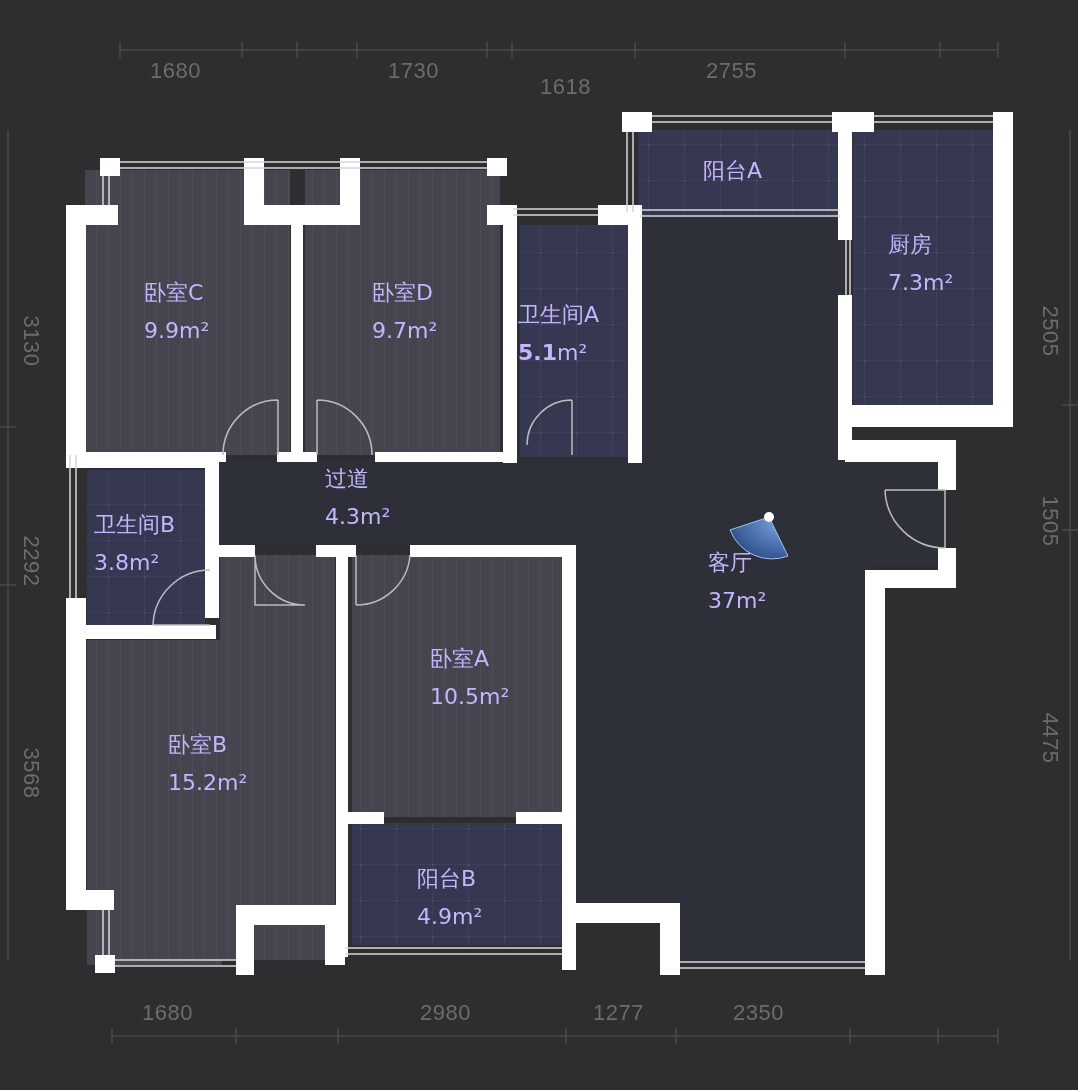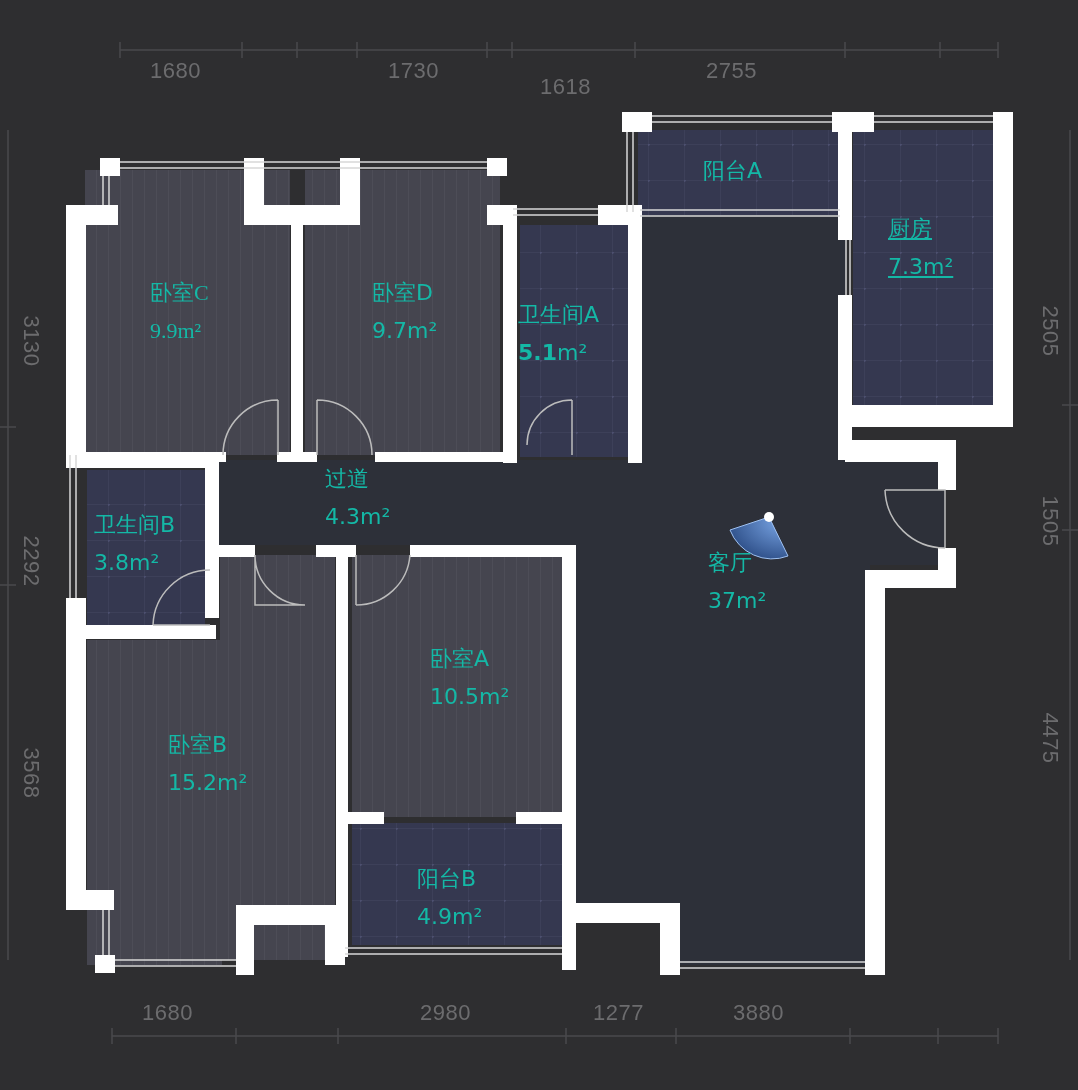--- a/index.html
+++ b/index.html
@@ -2,21 +2,21 @@
 <html><head>
 <meta charset="utf-8">
 <style>
   html,body{margin:0;padding:0;background:#2e2e30;}
   body{width:1078px;height:1090px;position:relative;overflow:hidden;font-family:"DejaVu Sans","Liberation Sans",sans-serif;}
   #plan{position:absolute;left:0;top:0;width:1078px;height:1090px;}
   .dim{position:absolute;color:#6c6c6e;font-size:22px;font-family:"Liberation Sans","DejaVu Sans",sans-serif;letter-spacing:0.5px;white-space:nowrap;}
   .dim.v{transform-origin:center center;}
   .dim.vl{transform:rotate(90deg);}
   .dim.vr{transform:rotate(90deg);}
-  .room{position:absolute;color:#14b8a6;font-size:22px;line-height:38px;white-space:nowrap;}
+  .room{position:absolute;color:#c4b5fd;font-size:22px;line-height:38px;white-space:nowrap;}
   .room span{display:block;}
 </style>
 </head>
 <body>
 
 <svg id="plan" viewBox="0 0 1078 1090" xmlns="http://www.w3.org/2000/svg">
   <defs>
     <pattern id="wood" width="12" height="12" patternUnits="userSpaceOnUse">
       <rect width="12" height="12" fill="#45454f"></rect>
       <line x1="0" y1="0" x2="0" y2="12" stroke="#55555f" stroke-width="1"></line>
@@ -155,46 +155,46 @@
 </svg>
 
 <div class="dim" style="left:150px;top:58px;">1680</div>
 <div class="dim" style="left:388px;top:58px;">1730</div>
 <div class="dim" style="left:540px;top:58px;margin-top:16px;">1618</div>
 <div class="dim" style="left:706px;top:58px;">2755</div>
 
 <div class="dim" style="left:142px;top:1000px;">1680</div>
 <div class="dim" style="left:420px;top:1000px;">2980</div>
 <div class="dim" style="left:593px;top:1000px;">1277</div>
-<div class="dim" style="left:733px;top:1000px;">3880</div>
+<div class="dim" style="left:733px;top:1000px;">2350</div>
 
 <div class="dim v vl" style="left:6px;top:328px;">3130</div>
 <div class="dim v vl" style="left:6px;top:548px;">2292</div>
 <div class="dim v vl" style="left:6px;top:760px;">3568</div>
 
 <div class="dim v vr" style="left:1025px;top:318px;">2505</div>
 <div class="dim v vr" style="left:1025px;top:508px;">1505</div>
 <div class="dim v vr" style="left:1025px;top:725px;">4475</div>
 
-<div class="room" style="left:150px;top:274px;font-family:Liberation Serif, serif;">
+<div class="room" style="left:144px;top:274px;">
   <span>卧室C</span>
   <span class="area"><b style="font-weight:normal">9.9</b><i style="font-style:normal">m²</i></span>
 </div>
 <div class="room" style="left:372px;top:274px;">
   <span>卧室D</span>
   <span class="area"><b style="font-weight:normal">9.7</b><i style="font-style:normal">m²</i></span>
 </div>
 <div class="room" style="left:518px;top:296px;">
   <span>卫生间A</span>
   <span class="area"><b style="font-weight:bold">5.1</b><i style="font-style:normal">m²</i></span>
 </div>
 <div class="room" style="left:703px;top:152px;">
   <span>阳台A</span>
 </div>
-<div class="room" style="left:888px;top:210px;text-decoration:underline;">
+<div class="room" style="left:888px;top:226px;">
   <span>厨房</span>
   <span class="area"><b style="font-weight:normal">7.3</b><i style="font-style:normal">m²</i></span>
 </div>
 <div class="room" style="left:94px;top:506px;">
   <span>卫生间B</span>
   <span class="area"><b style="font-weight:normal">3.8</b><i style="font-style:normal">m²</i></span>
 </div>
 <div class="room" style="left:325px;top:460px;">
   <span>过道</span>
   <span class="area"><b style="font-weight:normal">4.3</b><i style="font-style:normal">m²</i></span>

